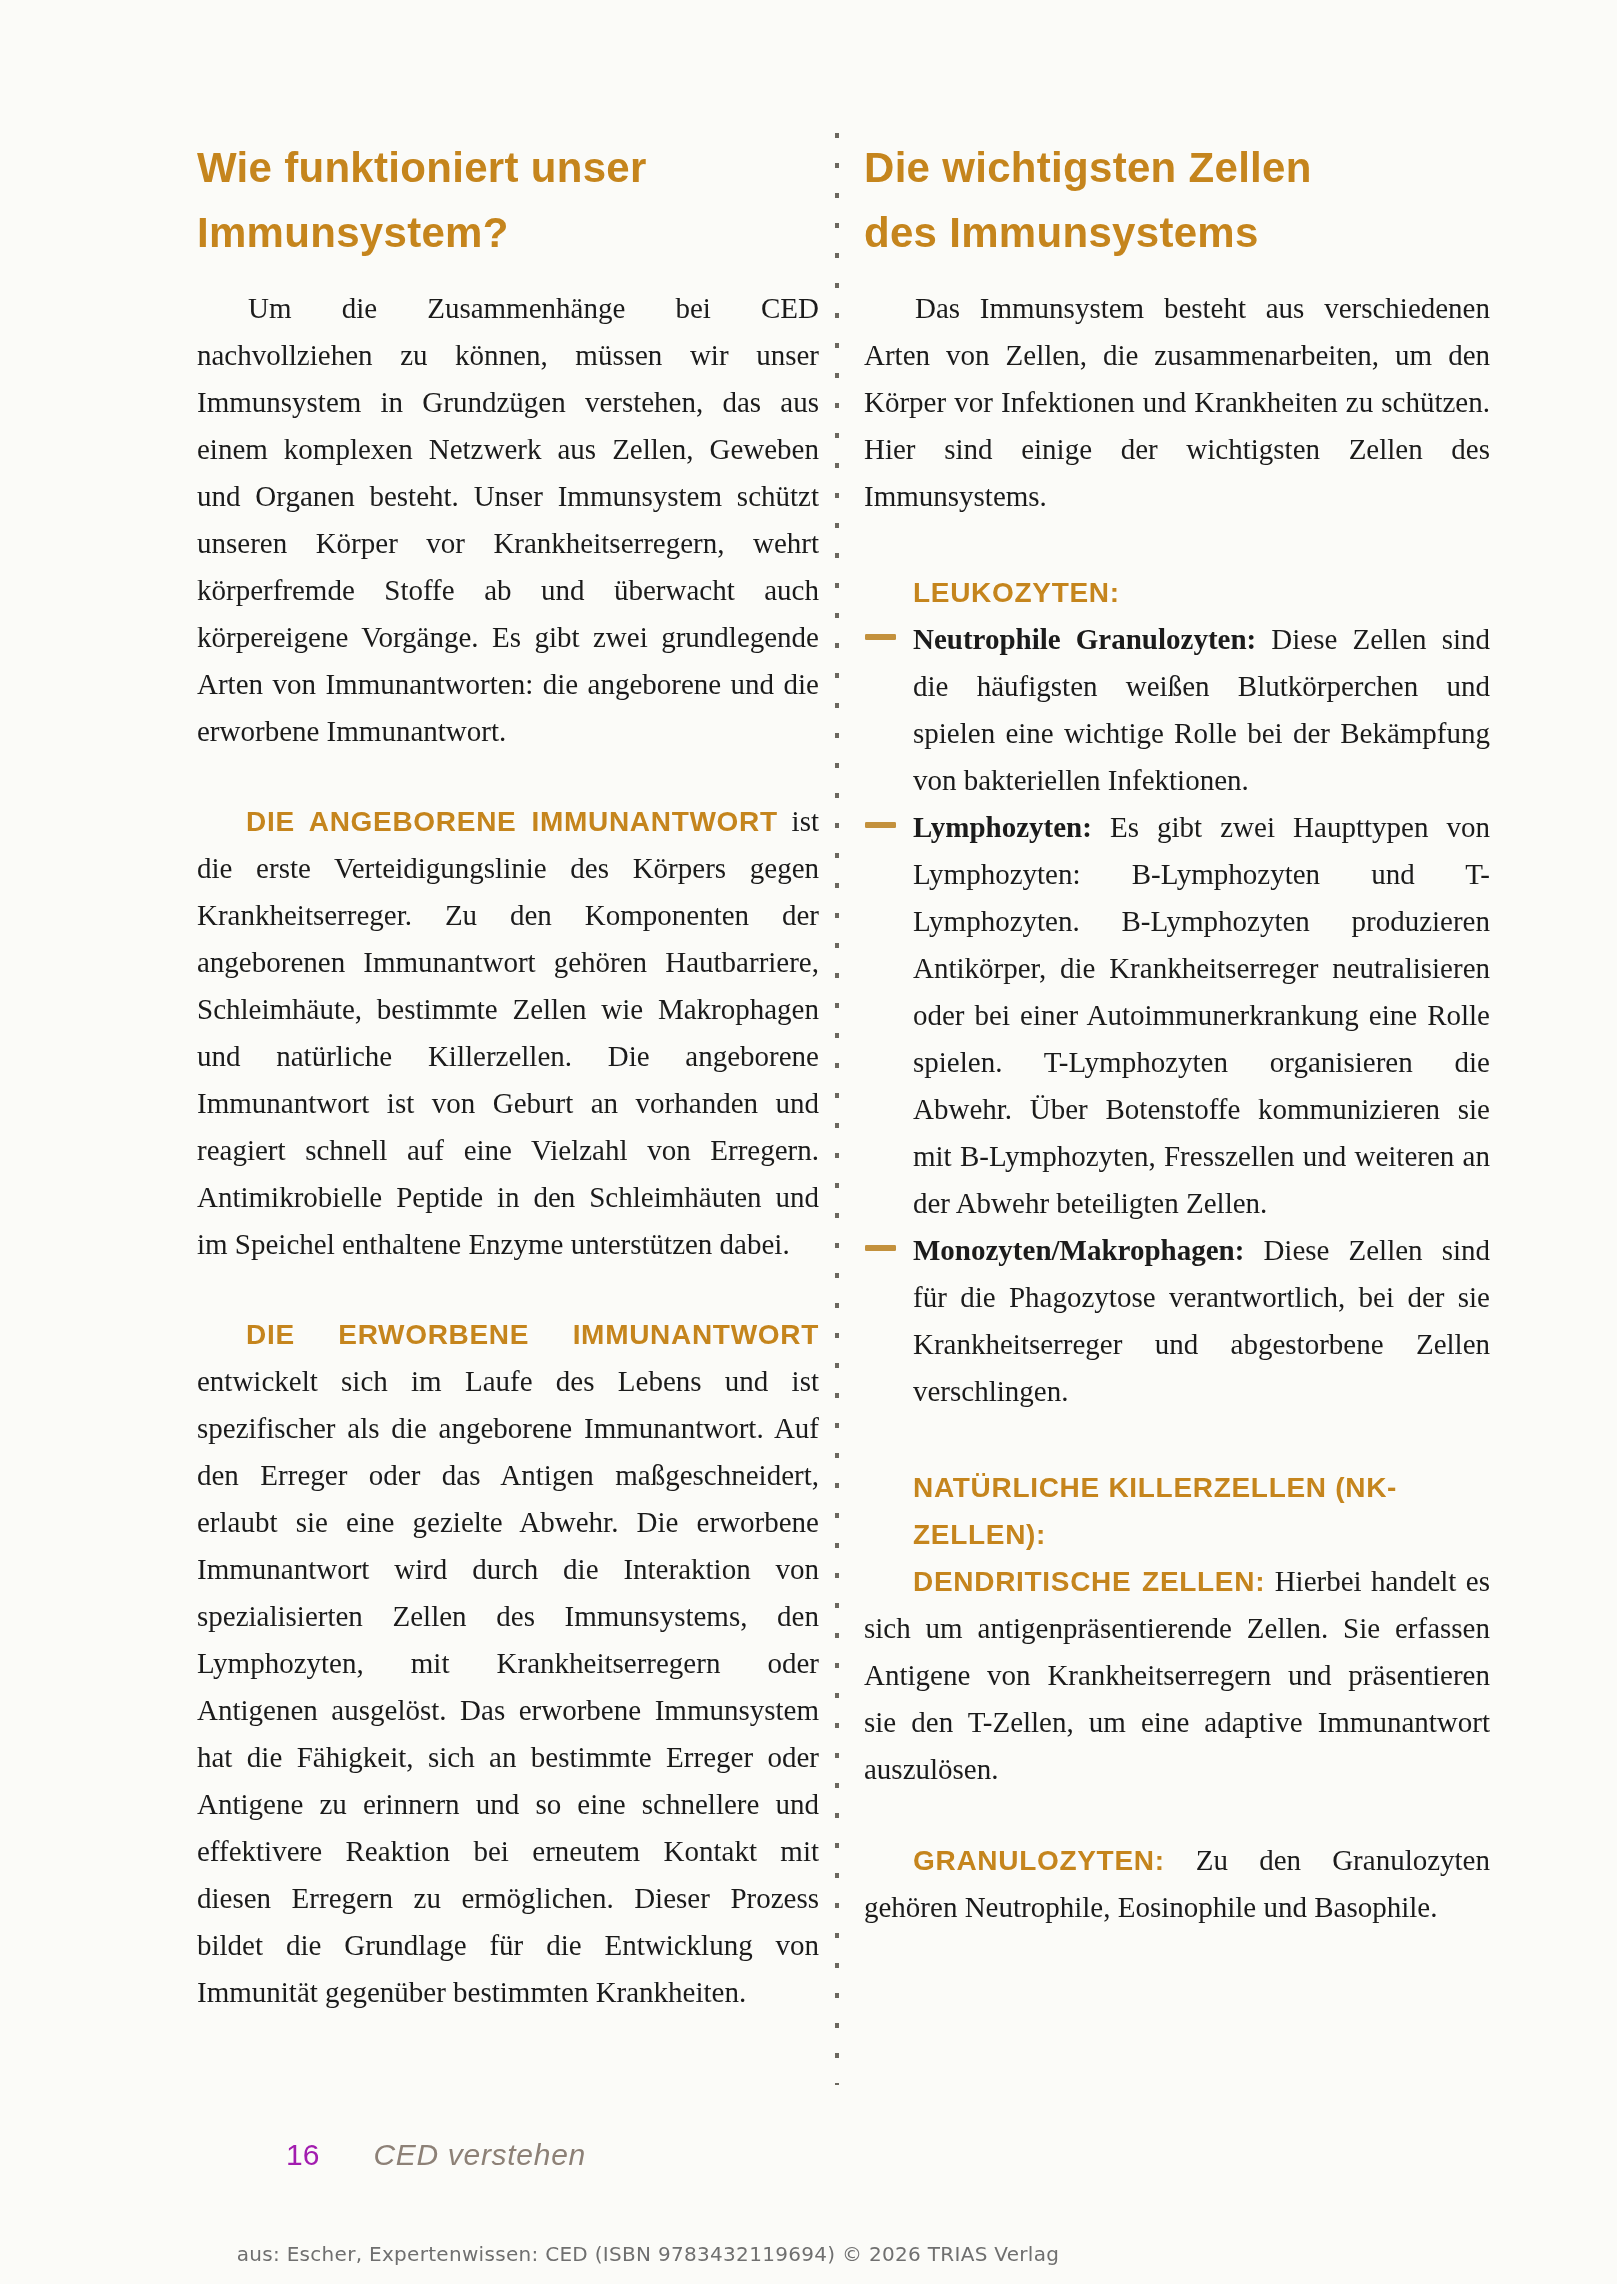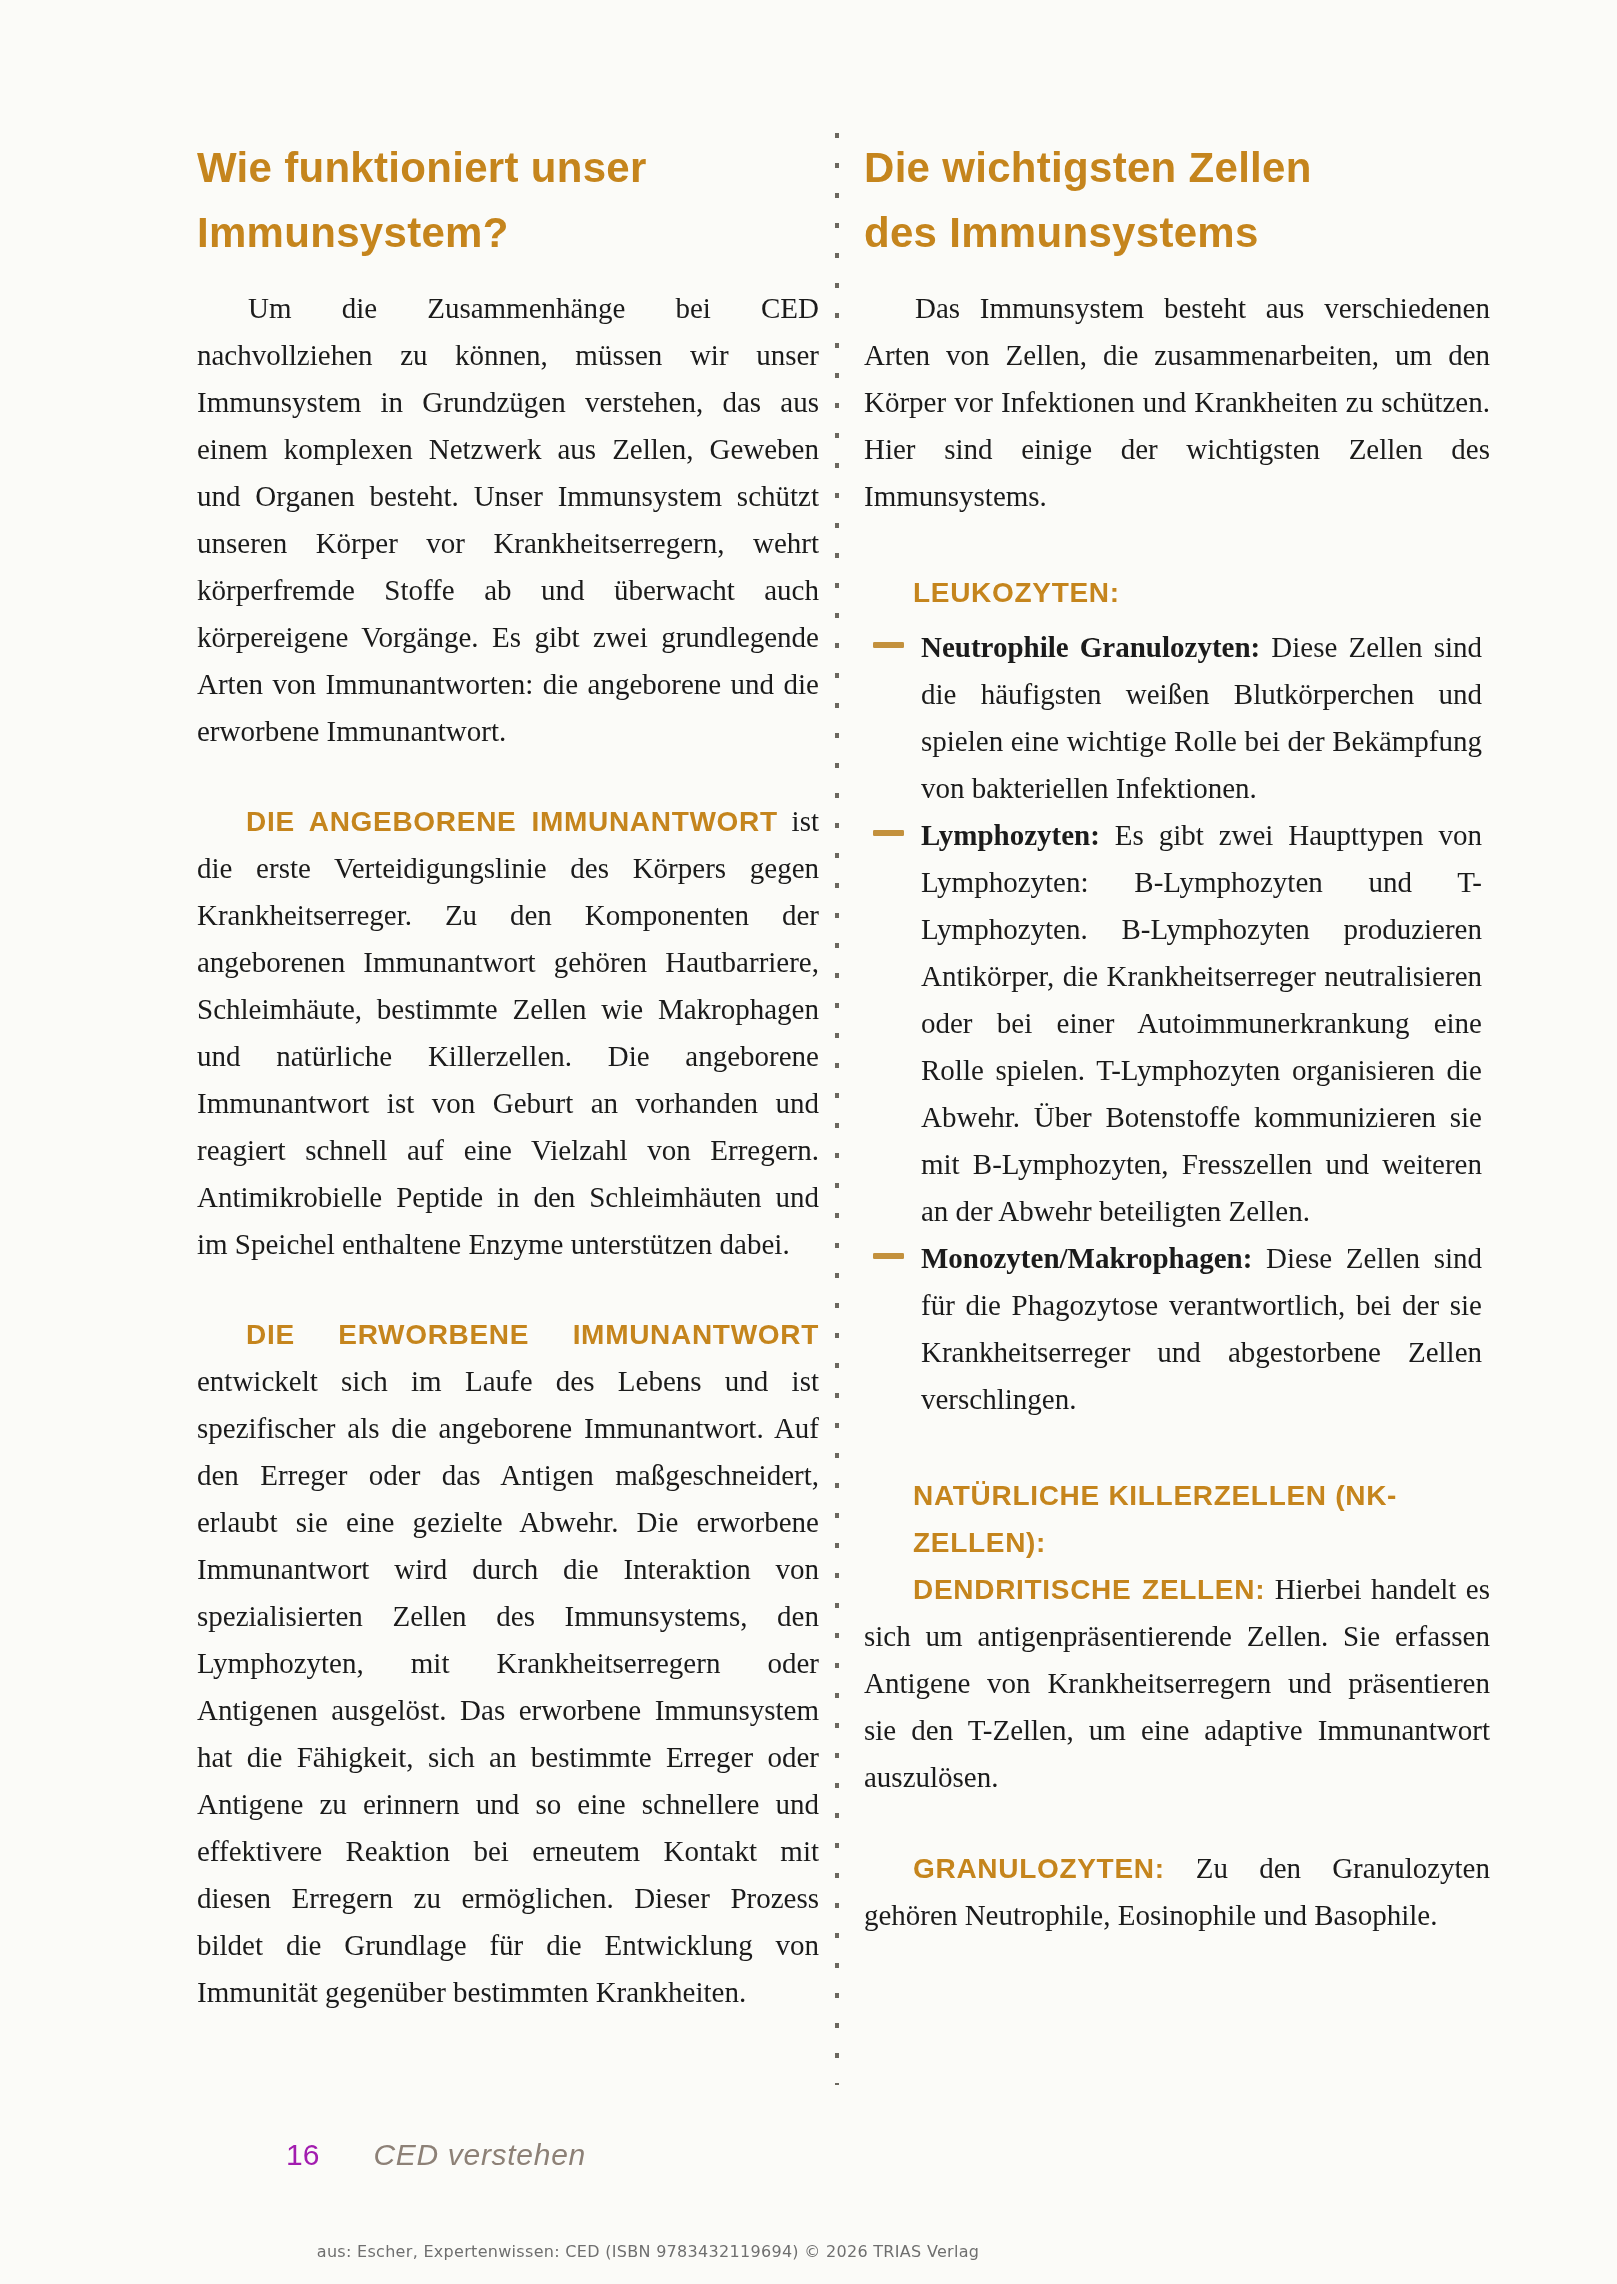--- a/index.html
+++ b/index.html
@@ -58,21 +58,21 @@
     font-size:28px;
     color:#c5851d;
     letter-spacing:0.7px;
     margin:49px 0 0 0;
     padding-left:49px;
     line-height:47px;
   }
   .lead-line + .para{margin-top:0;}
 
   
-  .bullets{list-style:none;margin:8px;padding:0;}
+  .bullets{list-style:none;margin:0;padding:0;}
   .bullets li{
     position:relative;
     padding-left:49px;
     font-size:29px;
     line-height:47px;
     text-align:justify;
   }
   .bullets .dash-icon{
     position:absolute;
     left:1.3px;top:18px;
@@ -105,21 +105,21 @@
   }
   .page-number{font-weight:normal;color:#a21caf;}
   .chapter-title{font-style:italic;color:#8d8177;letter-spacing:0.7px;}
 
   .credit{
     position:absolute;
     left:0;top:2242px;
     width:1296px;
     text-align:center;
     font-family:"DejaVu Sans", sans-serif;
-    font-size:16px;
+    font-size:20px;
     color:#6f6f6f;
     letter-spacing:0.3px;
   }
 </style>
 </head>
 <body>
 
 <div class="page">
 
   <div class="column col-left">

